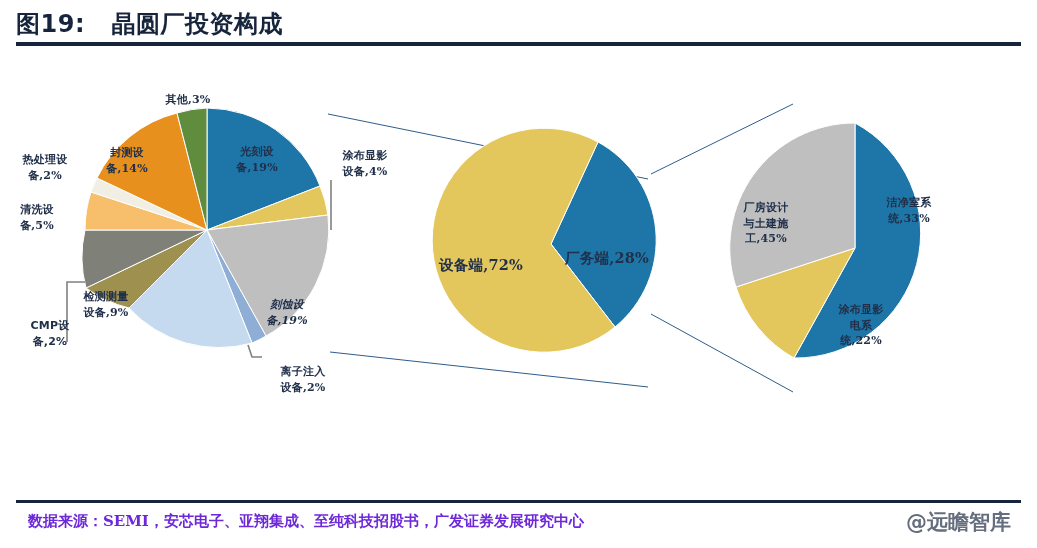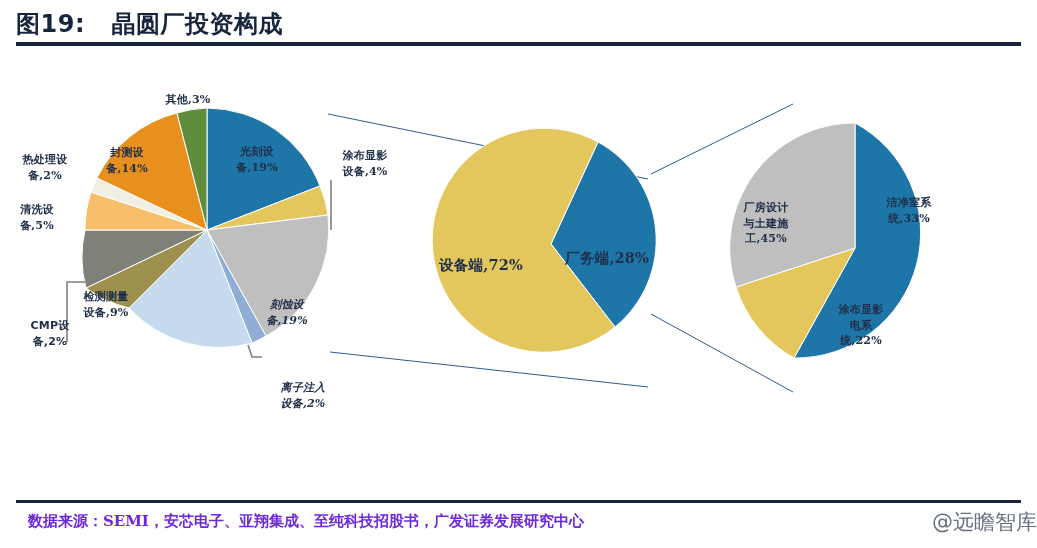--- a/index.html
+++ b/index.html
@@ -33,22 +33,22 @@
     position: absolute; left: 16px; top: 500px; width: 1005px; height: 3px;
     background: #16243c;
   }
   .fig-source {
     position: absolute; left: 28px; top: 512px;
     font-size: 15px; font-weight: 700; color: #6d28d9;
     white-space: nowrap;
     font-family: "DejaVu Serif", "Liberation Serif", serif;
   }
   .watermark {
-    position: absolute; right: 0; top: 508px;
-    font-size: 19px; font-weight: 400; color: #4a5568;
+    position: absolute; right: 26px; top: 508px;
+    font-size: 19px; font-weight: 700; color: #4a5568;
     opacity: .85; white-space: nowrap;
     font-family: "DejaVu Sans", "Liberation Sans", sans-serif;
   }
   .watermark .wm-mark { font-size: 21px; }
 
   
   .chart-stage {
     position: absolute; left: 0; top: 52px; width: 1037px; height: 444px;
   }
   .chart-stage svg { display: block; }
@@ -143,21 +143,21 @@
 
   <div class="plabel" style="left:223px; top:92px; width:68px;">光刻设
 备,19%</div>
 
   <div class="plabel" style="left:324px; top:96px; width:82px;">涂布显影
 设备,4%</div>
 
   <div class="plabel" style="left:253px; top:245px; width:68px;font-style:italic;">刻蚀设
 备,19%</div>
 
-  <div class="plabel" style="left:262px; top:328px; width:82px;font-style:italic;">离子注入
+  <div class="plabel" style="left:262px; top:312px; width:82px;">离子注入
 设备,2%</div>
 
 
   <div class="plabel" style="left:66px; top:237px; width:80px;">检测测量
 设备,9%</div>
 
   <div class="plabel sans" style="left:15px; top:266px; width:70px;">CMP设
 备,2%</div>
 
   <div class="plabel" style="left:2px; top:150px; width:70px;">清洗设

